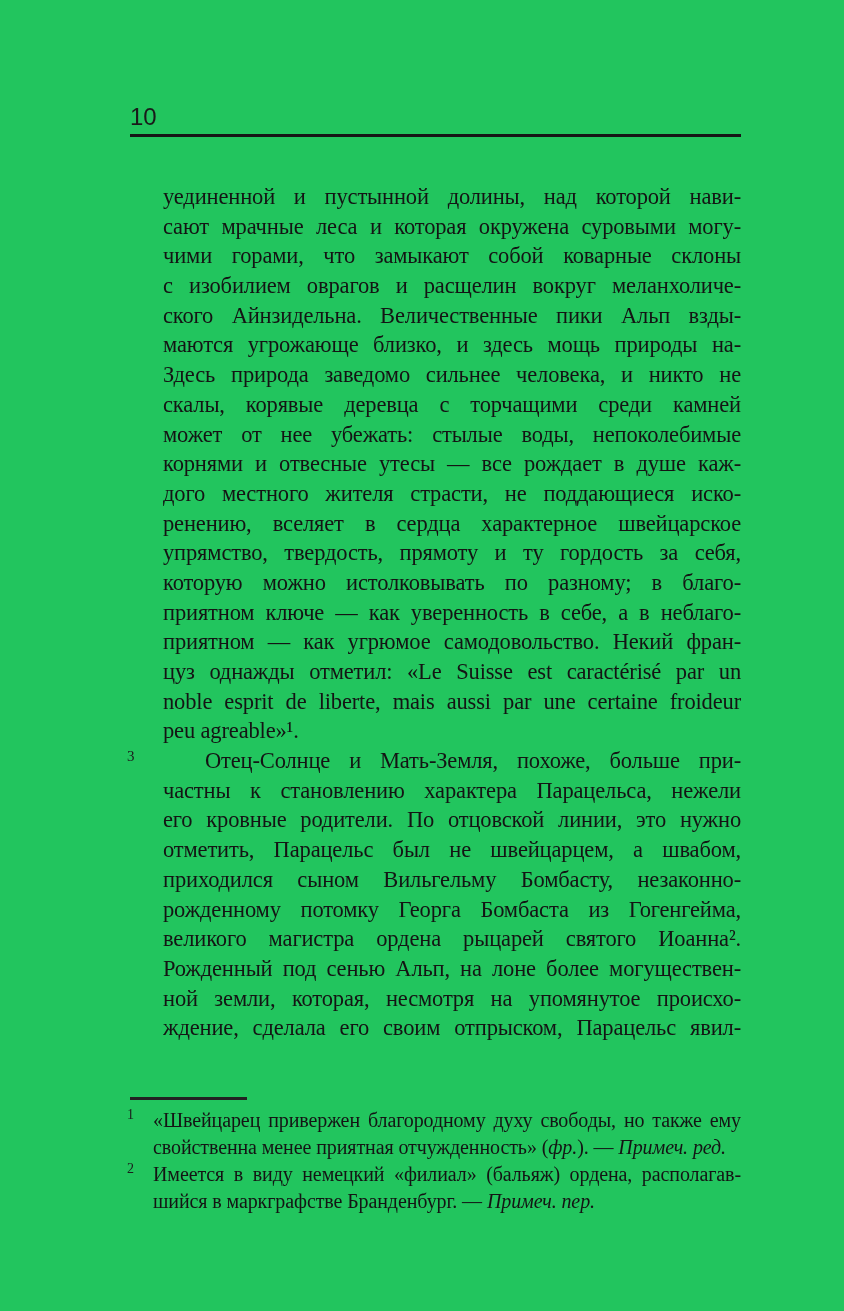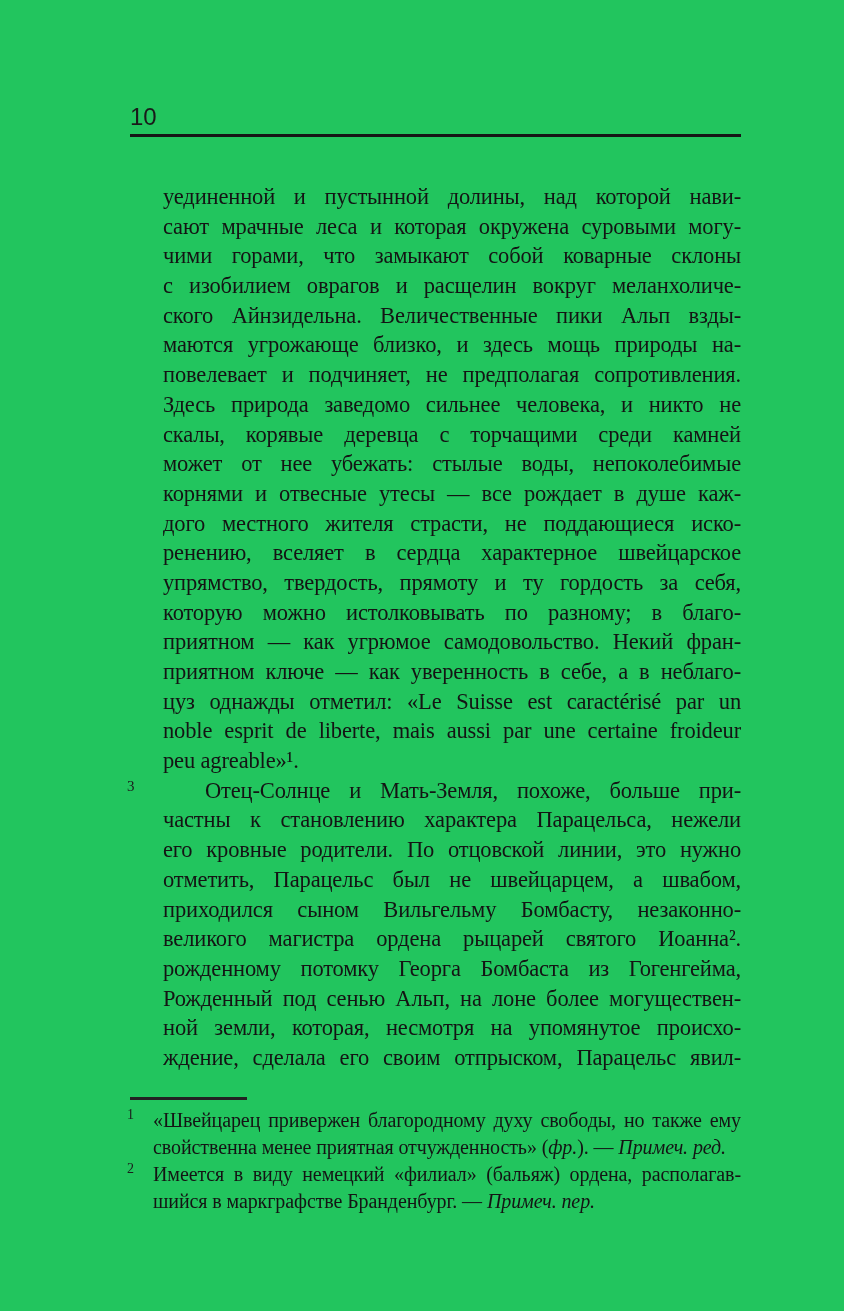--- a/index.html
+++ b/index.html
@@ -112,44 +112,43 @@
   <div class="header-rule"></div>
 
   <div class="body-text">
       <div class="para">
         <div class="line">уединенной и пустынной долины, над которой нави-</div>
         <div class="line">сают мрачные леса и которая окружена суровыми могу-</div>
         <div class="line">чими горами, что замыкают собой коварные склоны</div>
         <div class="line">с изобилием оврагов и расщелин вокруг меланхоличе-</div>
         <div class="line">ского Айнзидельна. Величественные пики Альп взды-</div>
         <div class="line">маются угрожающе близко, и здесь мощь природы на-</div>
-        <div class="line">повелевает и подчиняет, не предполагая сопротивления.</div>
         <div class="line">Здесь природа заведомо сильнее человека, и никто не</div>
         <div class="line">скалы, корявые деревца с торчащими среди камней</div>
         <div class="line">может от нее убежать: стылые воды, непоколебимые</div>
         <div class="line">корнями и отвесные утесы — все рождает в душе каж-</div>
         <div class="line">дого местного жителя страсти, не поддающиеся иско-</div>
         <div class="line">ренению, вселяет в сердца характерное швейцарское</div>
         <div class="line">упрямство, твердость, прямоту и ту гордость за себя,</div>
         <div class="line">которую можно истолковывать по разному; в благо-</div>
+        <div class="line">приятном ключе — как уверенность в себе, а в неблаго-</div>
         <div class="line">приятном — как угрюмое самодовольство. Некий фран-</div>
-        <div class="line">приятном ключе — как уверенность в себе, а в неблаго-</div>
         <div class="line">цуз однажды отметил: «Le Suisse est caractérisé par un</div>
         <div class="line">noble esprit de liberte, mais aussi par une certaine froideur</div>
         <div class="line flush">peu agreable»¹.</div>
       </div>
       <div class="para">
         <span class="margin-marker">3</span>
         <div class="line indent">Отец-Солнце и Мать-Земля, похоже, больше при-</div>
         <div class="line">частны к становлению характера Парацельса, нежели</div>
         <div class="line">его кровные родители. По отцовской линии, это нужно</div>
         <div class="line">отметить, Парацельс был не швейцарцем, а швабом,</div>
         <div class="line">приходился сыном Вильгельму Бомбасту, незаконно-</div>
+        <div class="line">рожденному потомку Георга Бомбаста из Гогенгейма,</div>
         <div class="line">великого магистра ордена рыцарей святого Иоанна².</div>
-        <div class="line">рожденному потомку Георга Бомбаста из Гогенгейма,</div>
         <div class="line">Рожденный под сенью Альп, на лоне более могуществен-</div>
         <div class="line">ной земли, которая, несмотря на упомянутое происхо-</div>
         <div class="line">ждение, сделала его своим отпрыском, Парацельс явил-</div>
       </div>
     </div>
 
   <div class="footnote-sep"></div>
   <div class="footnotes">
       <div class="footnote">
         <span class="fn-marker">1</span>

